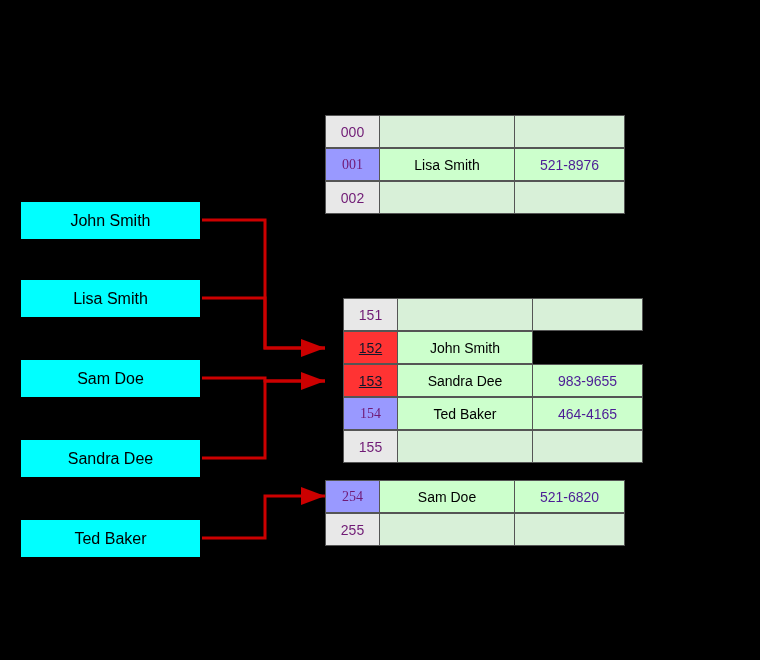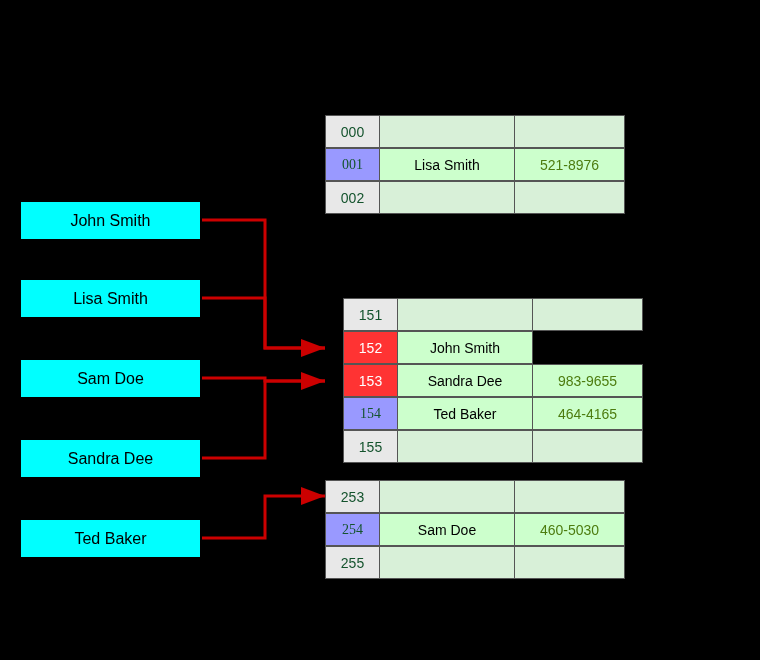--- a/index.html
+++ b/index.html
@@ -43,51 +43,52 @@
       display: flex;
       height: 33px;
     }
     .cell-index {
       width: 55px;
       border: 1px solid #555;
       display: flex;
       align-items: center;
       justify-content: center;
       background: #e8e8e8;
-      color: #14532d;
+      color: #701a75;
       font-size: 14px;
     }
     .cell-index.highlight-purple {
       background: #9999ff;
       font-family: Liberation Serif, serif;
     }
     .cell-index.highlight-red {
       background: #ff3333;
-      color: #ffffff;
+      color: #0f172a;
+      text-decoration: underline;
     }
     .cell-name {
       width: 135px;
       border: 1px solid #555;
       border-left: none;
       display: flex;
       align-items: center;
       justify-content: center;
       background: #ccffcc;
       color: #000;
       font-size: 14px;
     }
     .cell-phone {
       width: 110px;
       border: 1px solid #555;
       border-left: none;
       display: flex;
       align-items: center;
       justify-content: center;
       background: #ccffcc;
-      color: #4d7c0f;
+      color: #4c1d95;
       font-size: 14px;
     }
     .cell-empty {
       background: #d8f0d8;
     }
 
     
     .arrows-svg {
       position: absolute;
       top: 0; left: 0;
@@ -157,28 +158,23 @@
     </div>
     <div class="table-row">
       <div class="cell-index">155</div>
       <div class="cell-name cell-empty"></div>
       <div class="cell-phone cell-empty"></div>
     </div>
   </div>
 
   <div class="table-group" style="top:480px; left:325px;">
     <div class="table-row">
-      <div class="cell-index">253</div>
-      <div class="cell-name cell-empty"></div>
-      <div class="cell-phone cell-empty"></div>
-    </div>
-    <div class="table-row">
       <div class="cell-index highlight-purple">254</div>
       <div class="cell-name">Sam Doe</div>
-      <div class="cell-phone">460-5030</div>
+      <div class="cell-phone">521-6820</div>
     </div>
     <div class="table-row">
       <div class="cell-index">255</div>
       <div class="cell-name cell-empty"></div>
       <div class="cell-phone cell-empty"></div>
     </div>
   </div>
 
   <svg class="arrows-svg">
 

